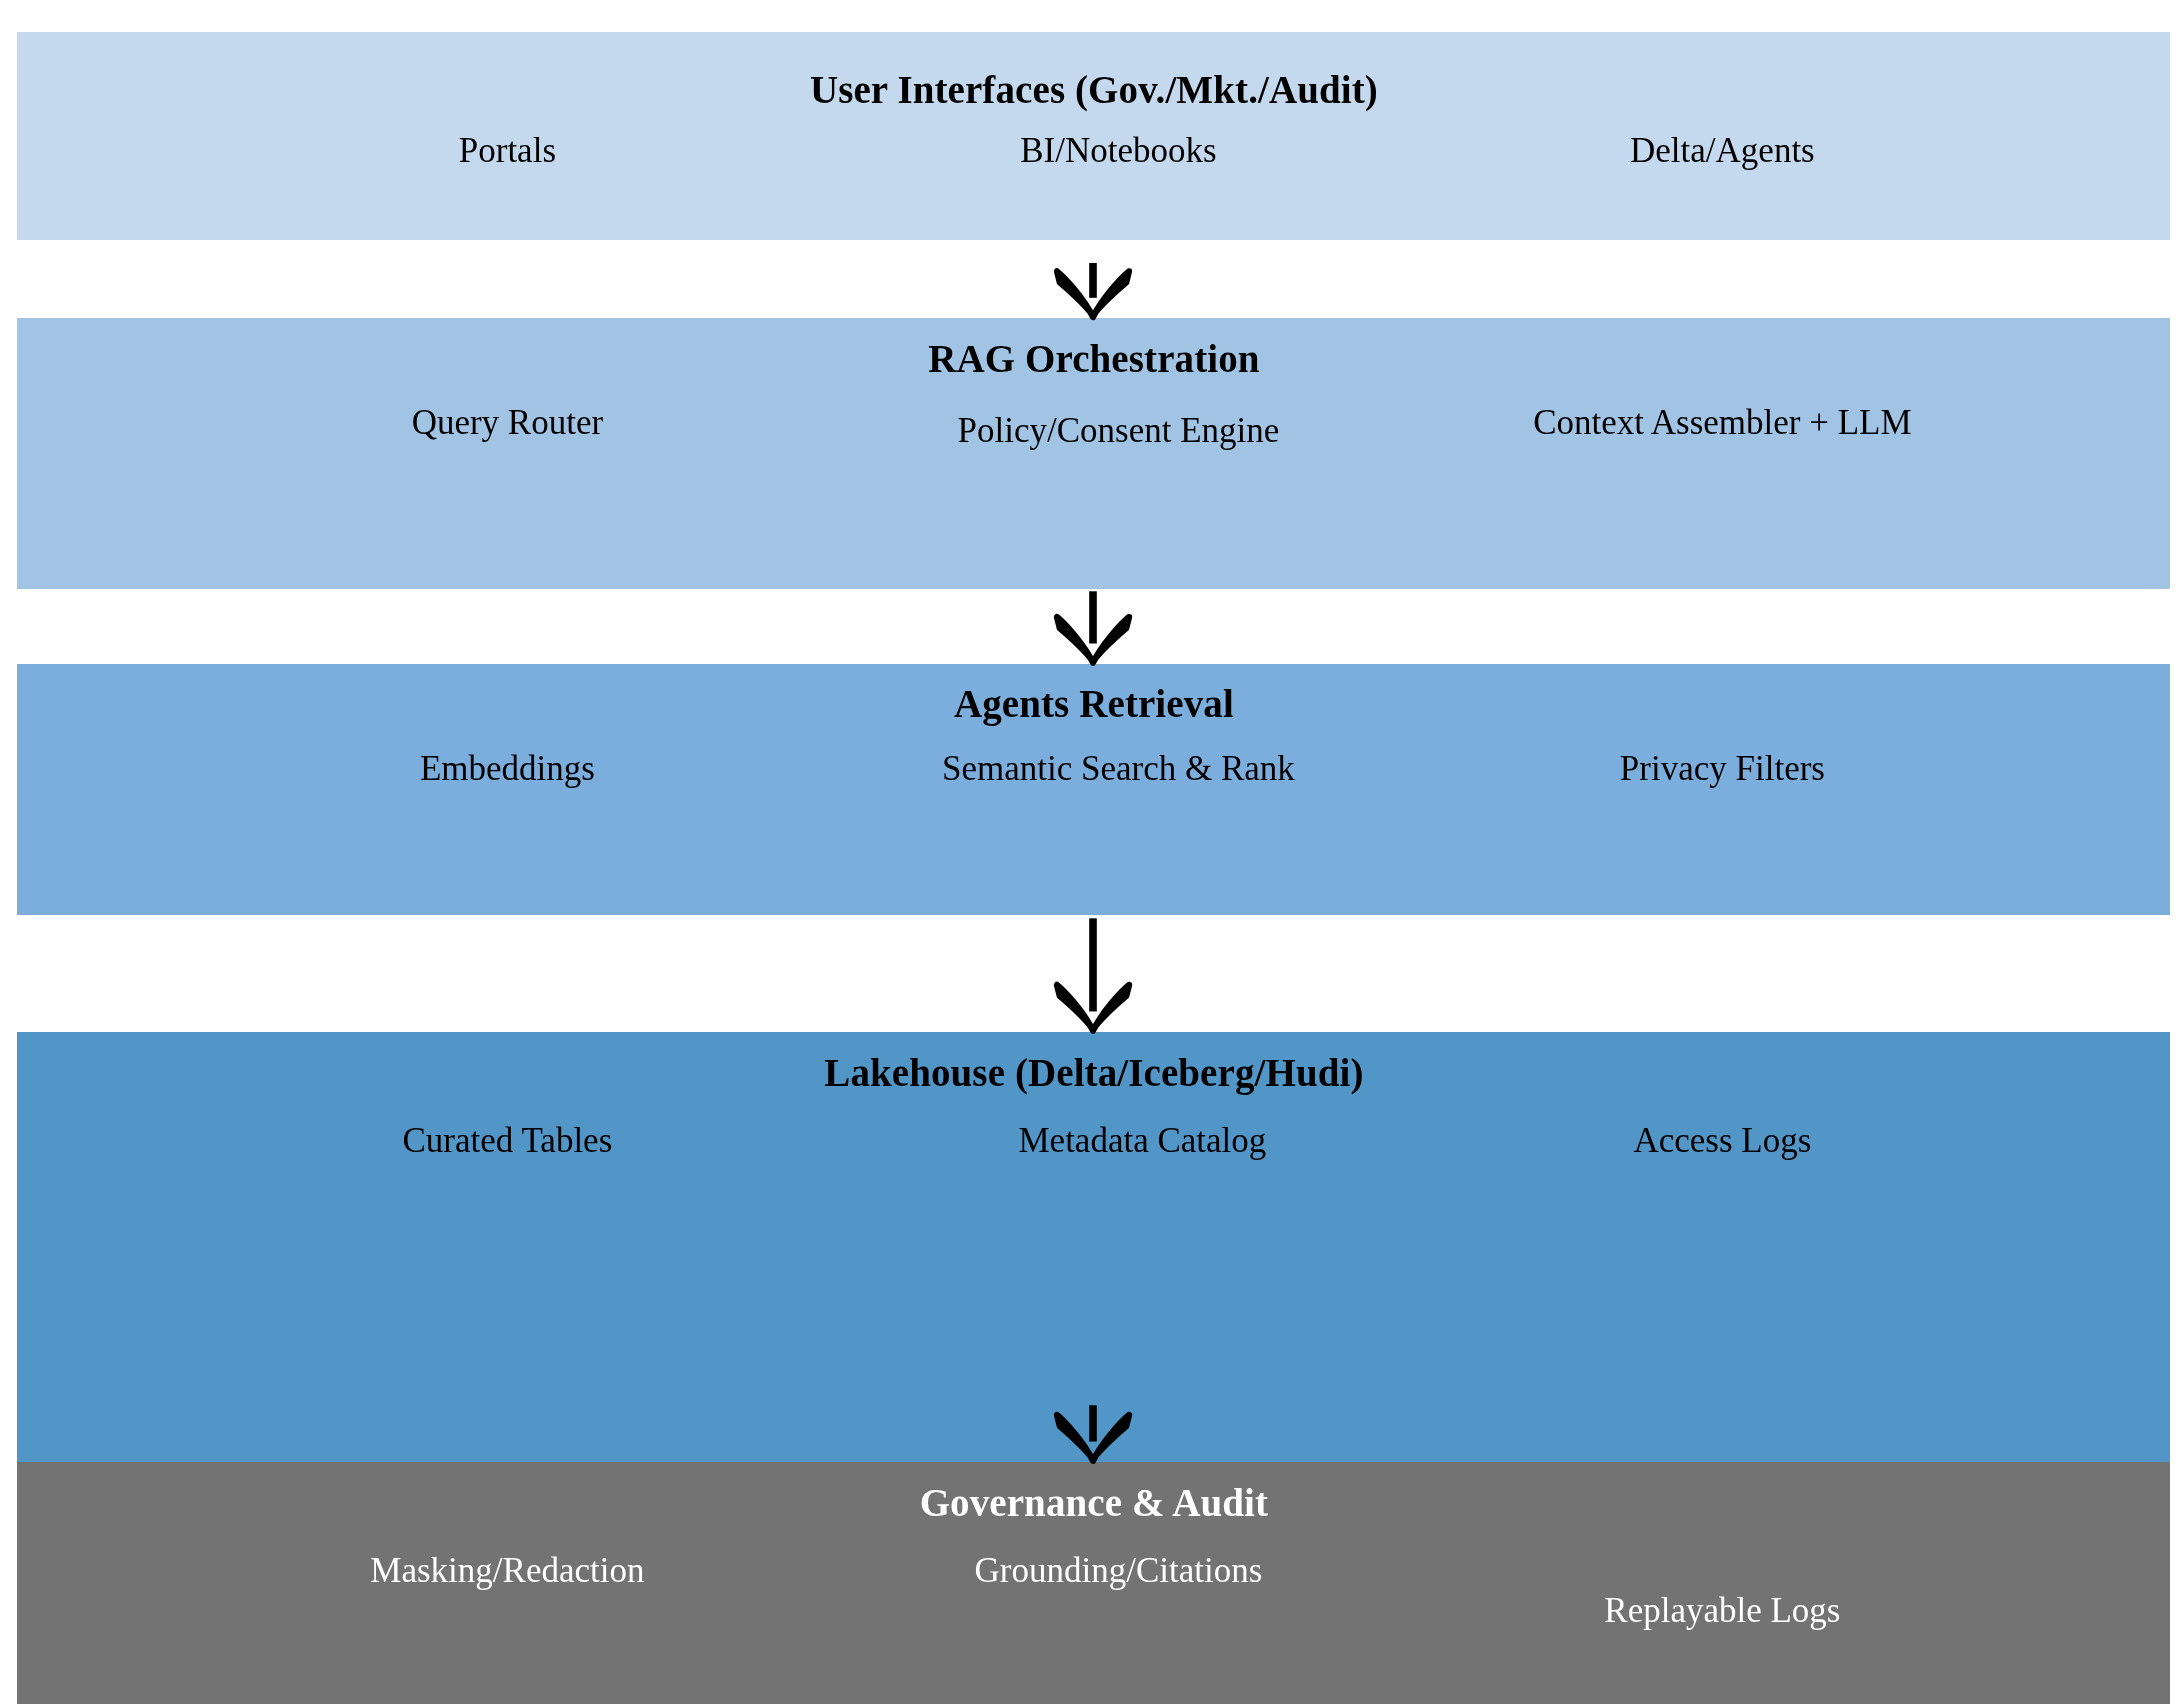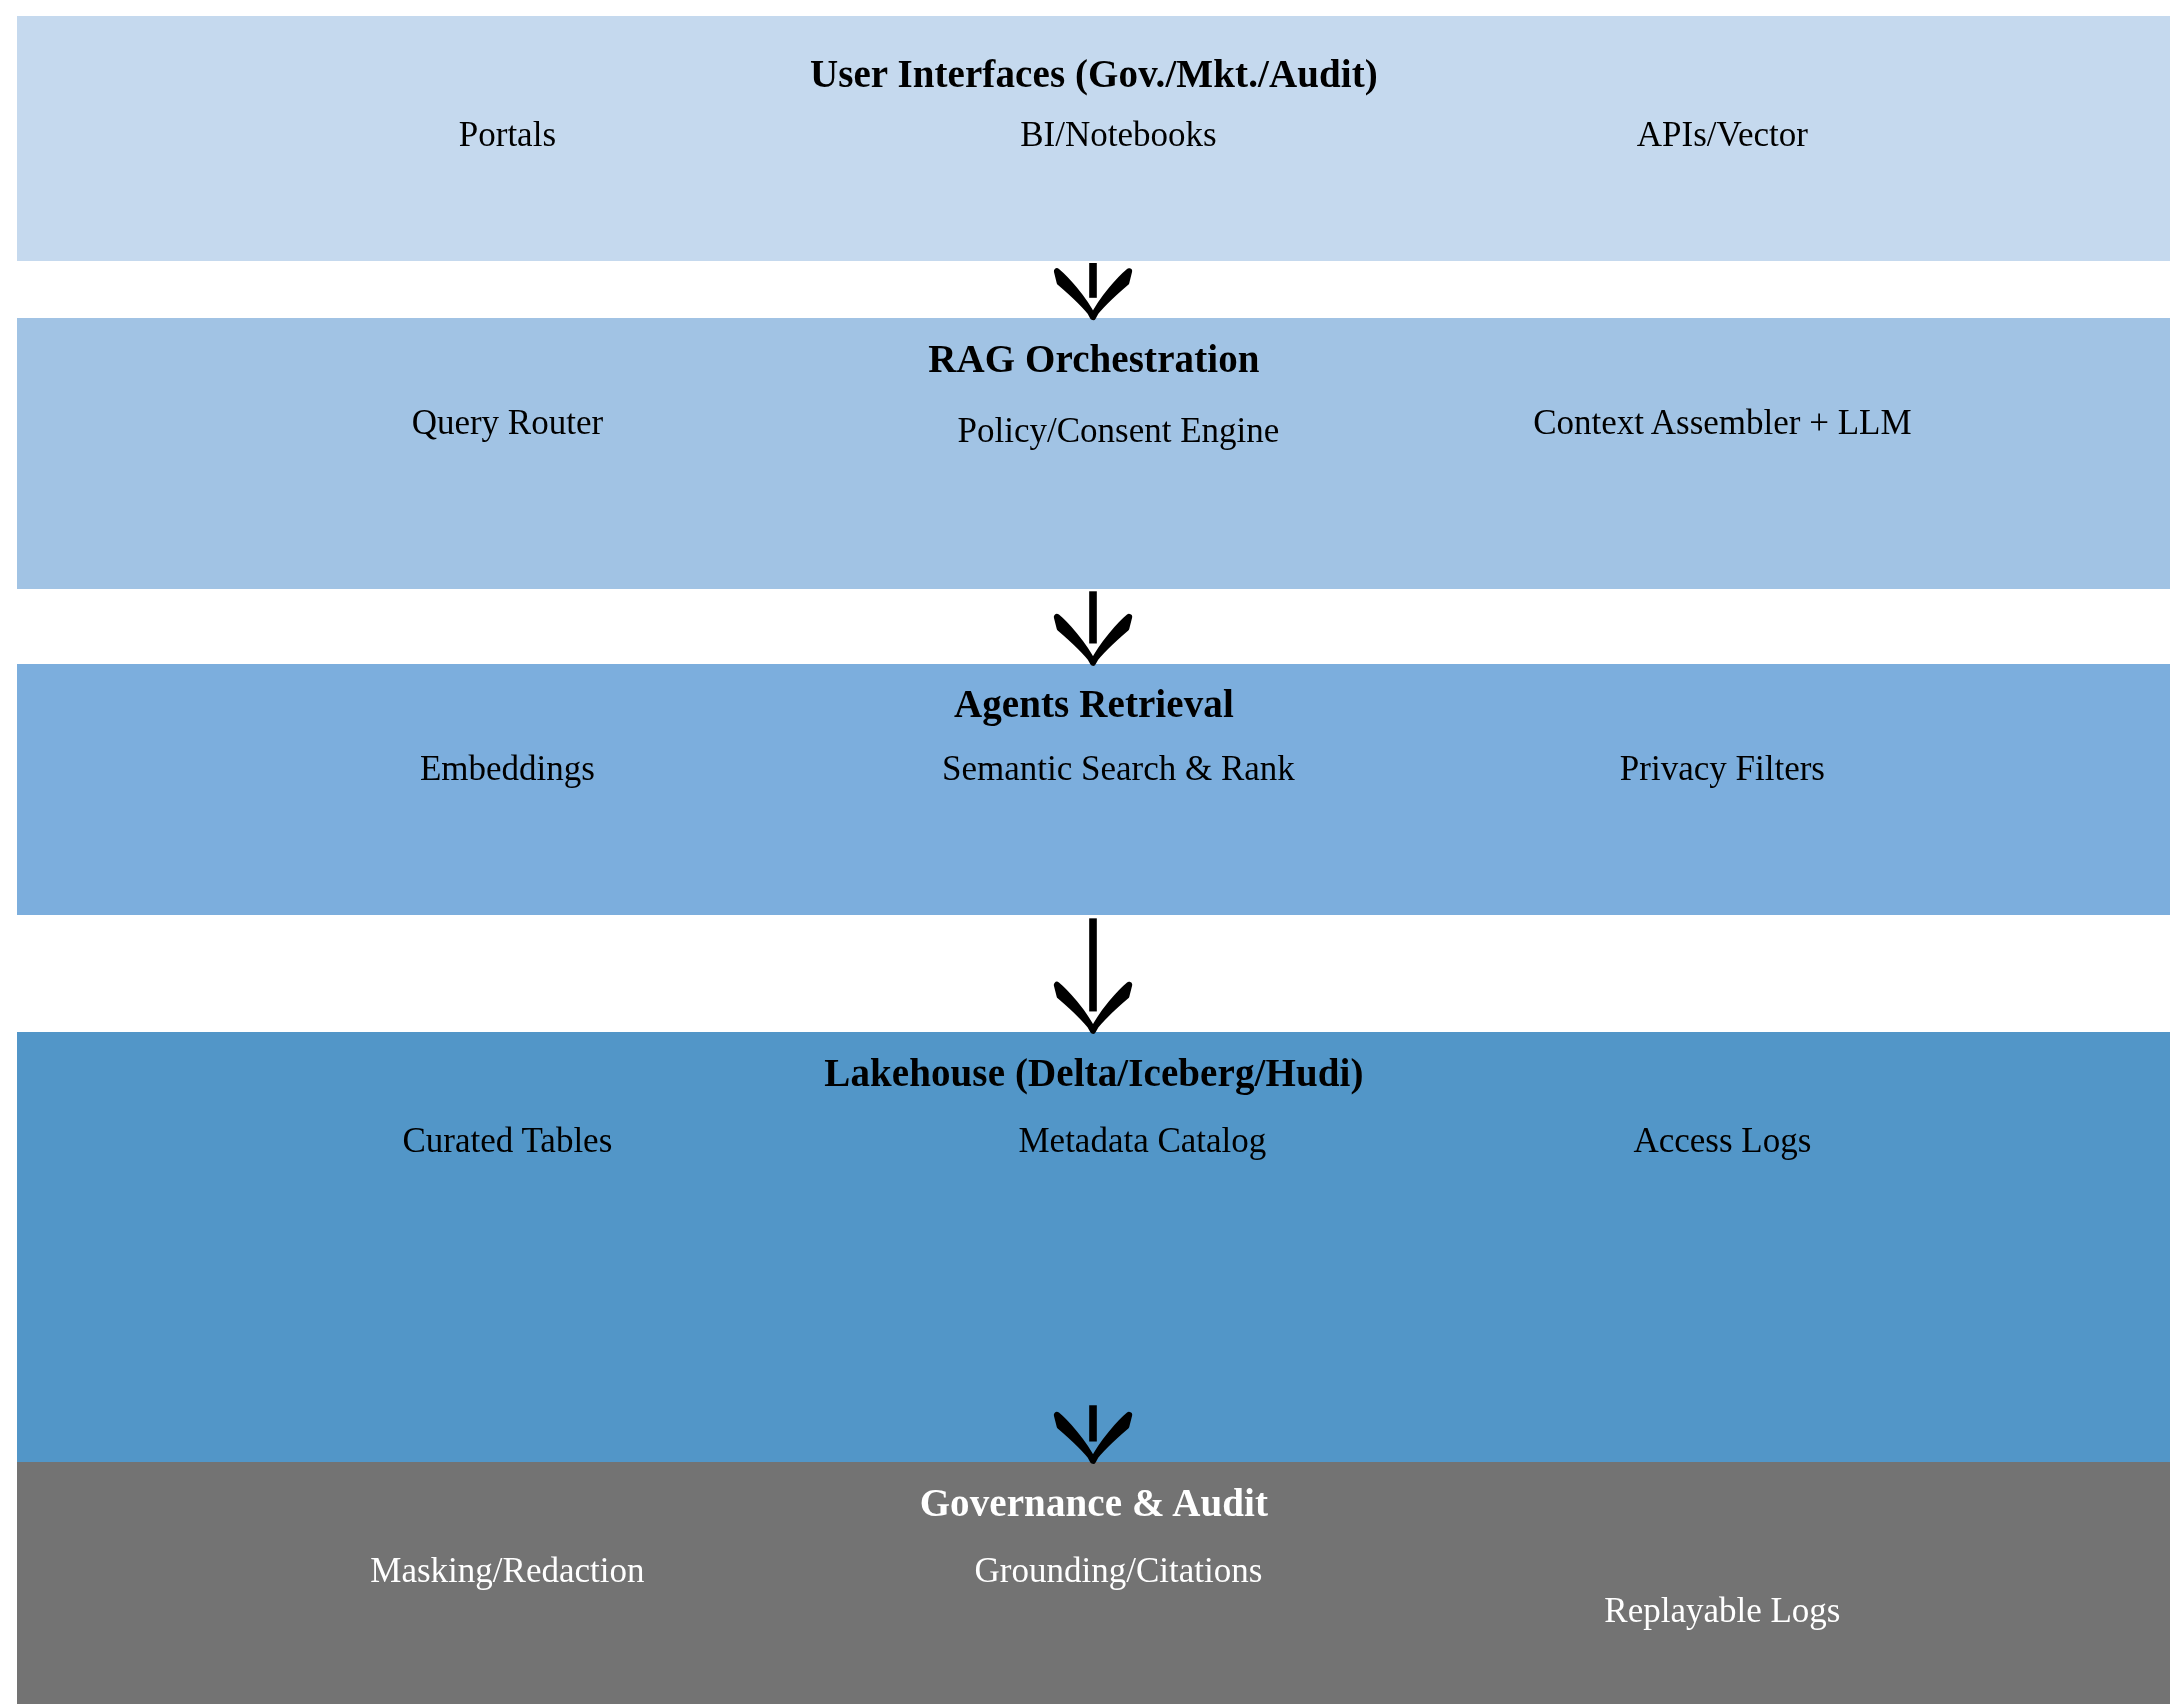--- a/index.html
+++ b/index.html
@@ -73,26 +73,26 @@
 
   .arrow svg {
     display: block;
     overflow: visible;
   }
 </style>
 </head>
 <body>
 
 <div id="diagram">
-    <div class="band" style="top: 16px; height: 245px; background: rgb(197, 217, 238);">
+    <div class="band" style="top: 32px; height: 208px; background: rgb(197, 217, 238);">
       <div class="band-title" style="top: 38px;">User Interfaces (Gov./Mkt./Audit)</div>
       <div class="band-items" style="top: 118px;">
         <div class="band-item" style="left: 490px; top: 0px;">Portals</div>
         <div class="band-item" style="left: 1101px; top: 0px;">BI/Notebooks</div>
-        <div class="band-item" style="left: 1705px; top: 0px;">APIs/Vector</div>
+        <div class="band-item" style="left: 1705px; top: 0px;">Delta/Agents</div>
       </div>
     </div>
     <div class="band" style="top: 318px; height: 271px; background: rgb(161, 195, 228);">
       <div class="band-title" style="top: 21px;">RAG Orchestration</div>
       <div class="band-items" style="top: 104px;">
         <div class="band-item" style="left: 490px; top: 0px;">Query Router</div>
         <div class="band-item" style="left: 1101px; top: 8px;">Policy/Consent Engine</div>
         <div class="band-item" style="left: 1705px; top: 0px;">Context Assembler + LLM</div>
       </div>
     </div>

